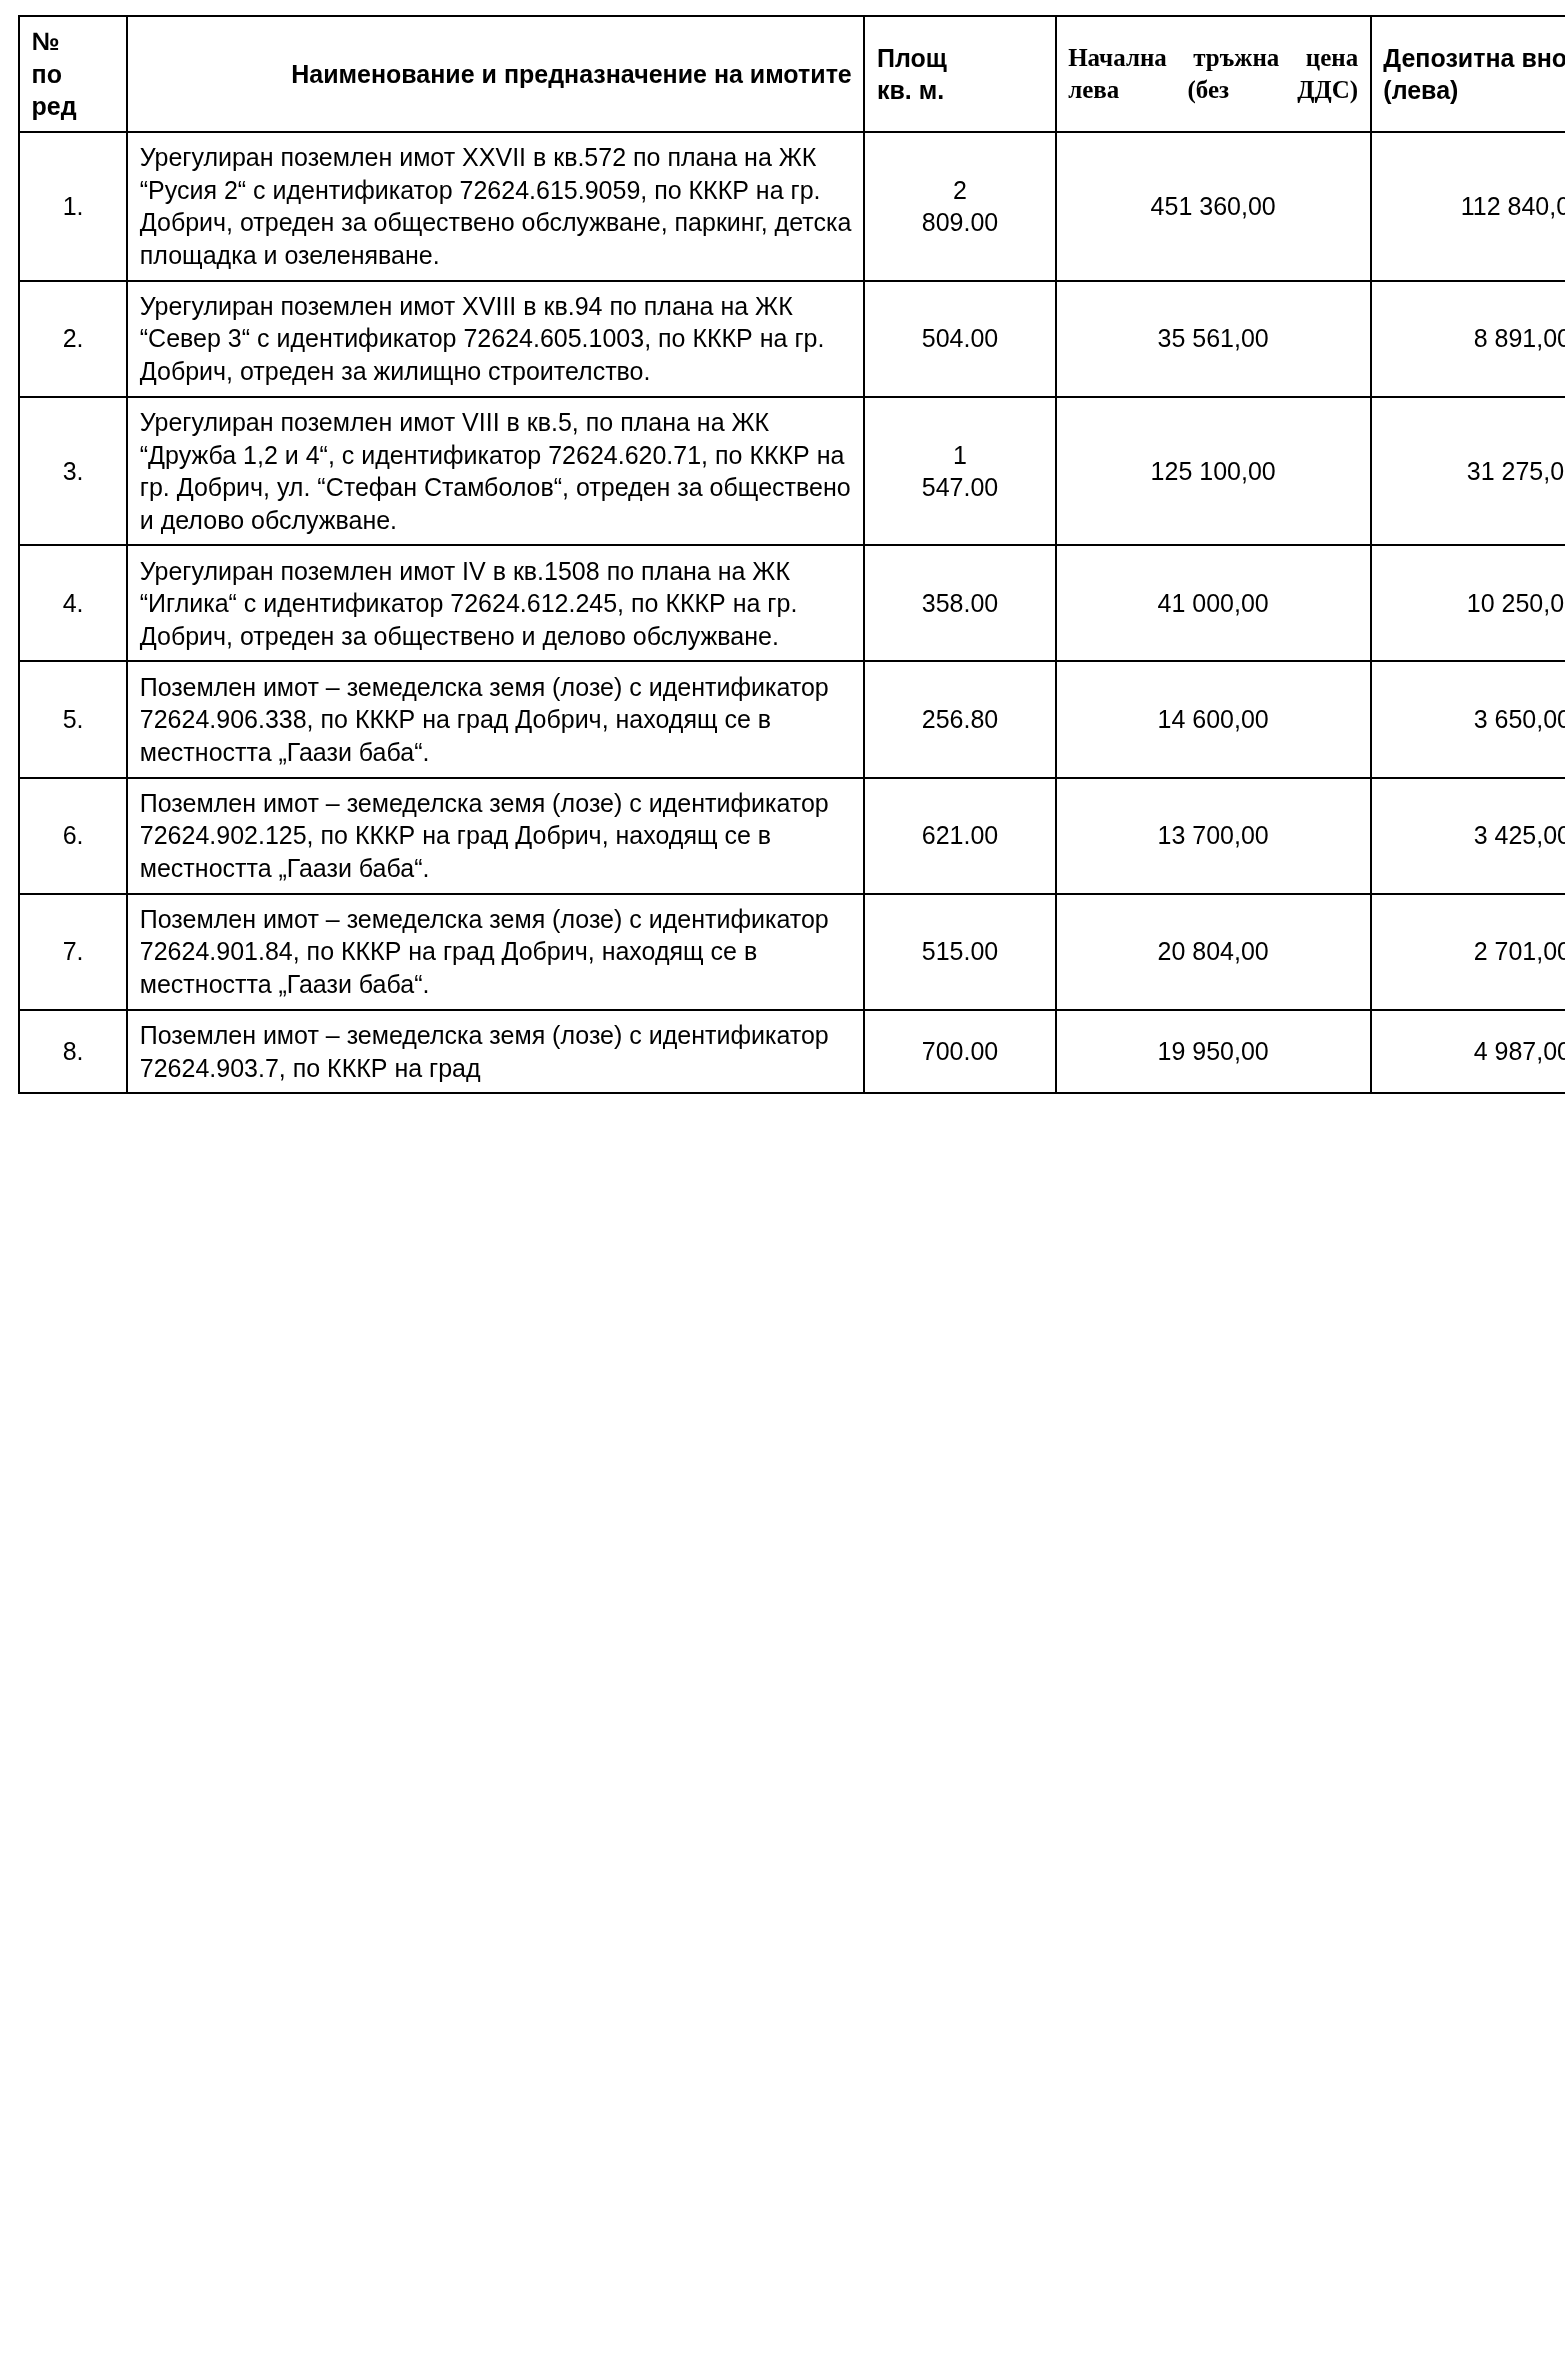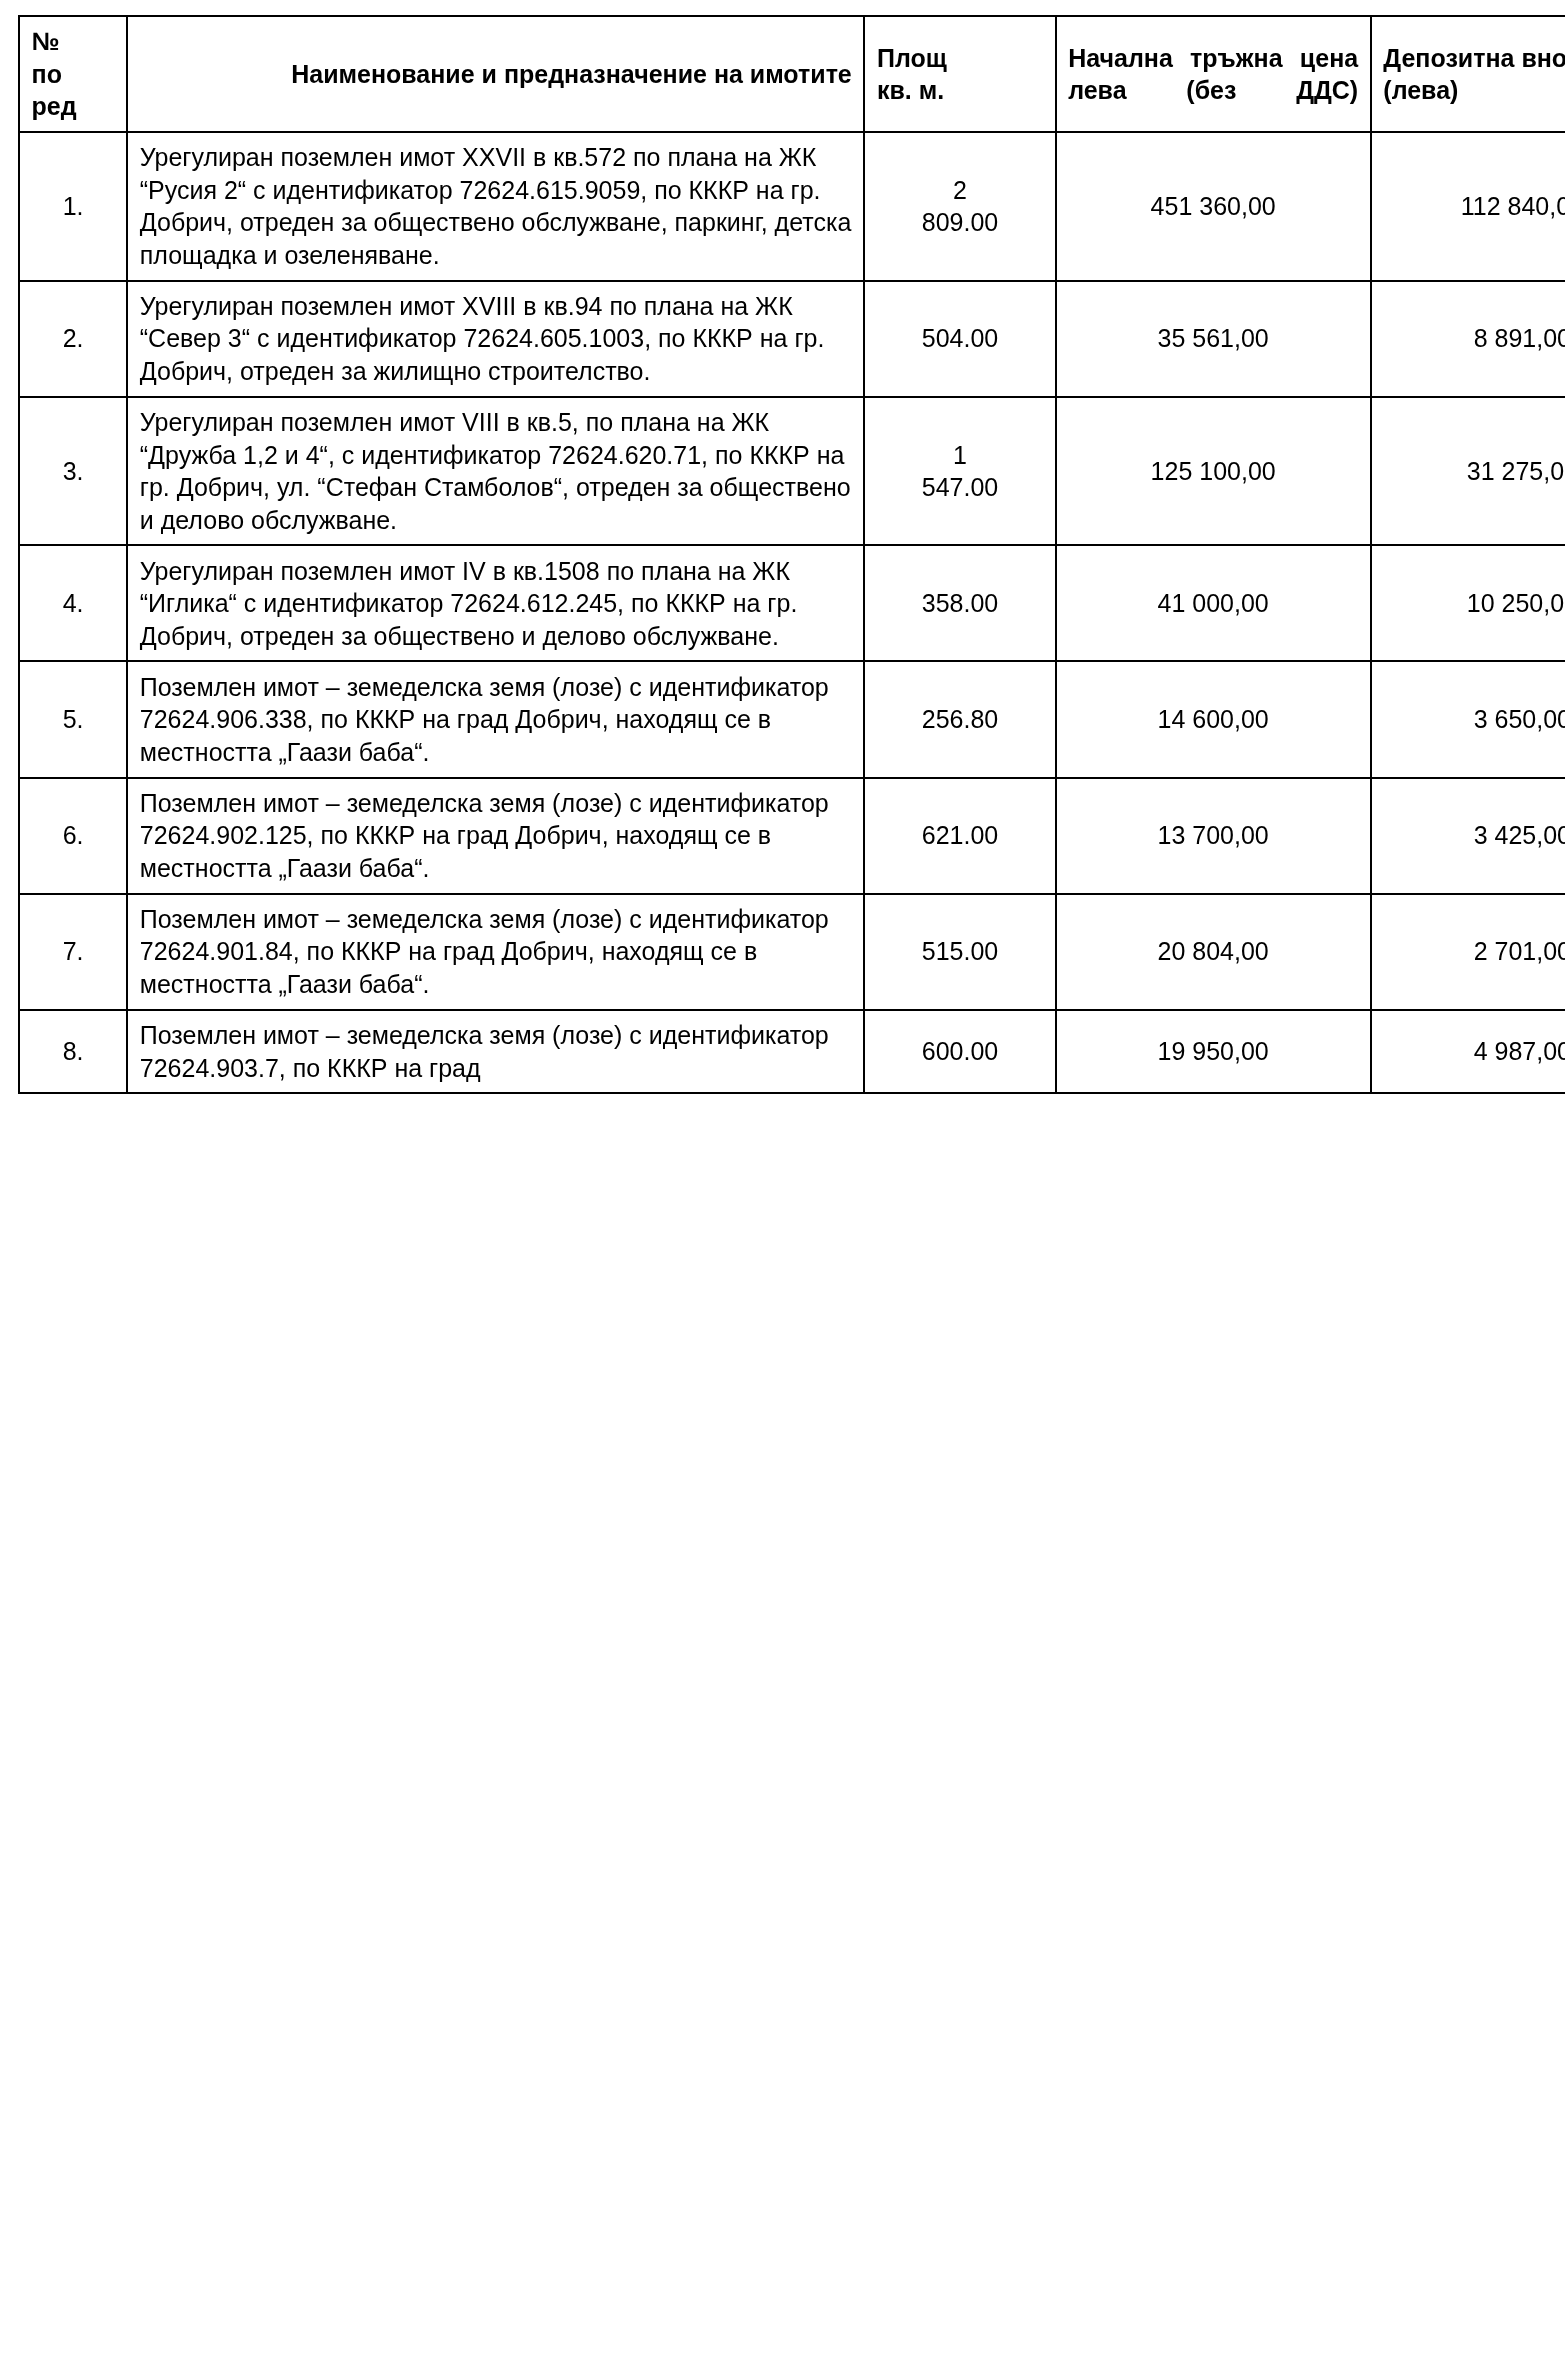--- a/index.html
+++ b/index.html
@@ -53,20 +53,21 @@
     text-align: left;
   }
   td.cell-area,
   td.cell-price,
   td.cell-deposit {
     text-align: center;
     white-space: pre-line;
   }
   .hdr-price-inner {
     display: block;
+    font-family: Liberation Serif, serif;
   }
 </style>
 </head>
 <body>
 
 <div class="page">
   <table class="property-table">
     <thead>
       <tr>
         <th class="col-no" style="white-space: pre-line;">№
@@ -129,20 +130,20 @@
       <tr>
         <td class="cell-no">7.</td>
         <td class="cell-name">Поземлен имот – земеделска земя (лозе) с идентификатор 72624.901.84, по КККР на град Добрич, находящ се в местността „Гаази баба“.</td>
         <td class="cell-area">515.00</td>
         <td class="cell-price">20 804,00</td>
         <td class="cell-deposit">2 701,00</td>
       </tr>
       <tr>
         <td class="cell-no">8.</td>
         <td class="cell-name">Поземлен имот – земеделска земя (лозе) с идентификатор 72624.903.7, по КККР на град</td>
-        <td class="cell-area">600.00</td>
+        <td class="cell-area">700.00</td>
         <td class="cell-price">19 950,00</td>
         <td class="cell-deposit">4 987,00</td>
       </tr>
     </tbody>
   </table>
 </div>
 
 
 </body></html>

